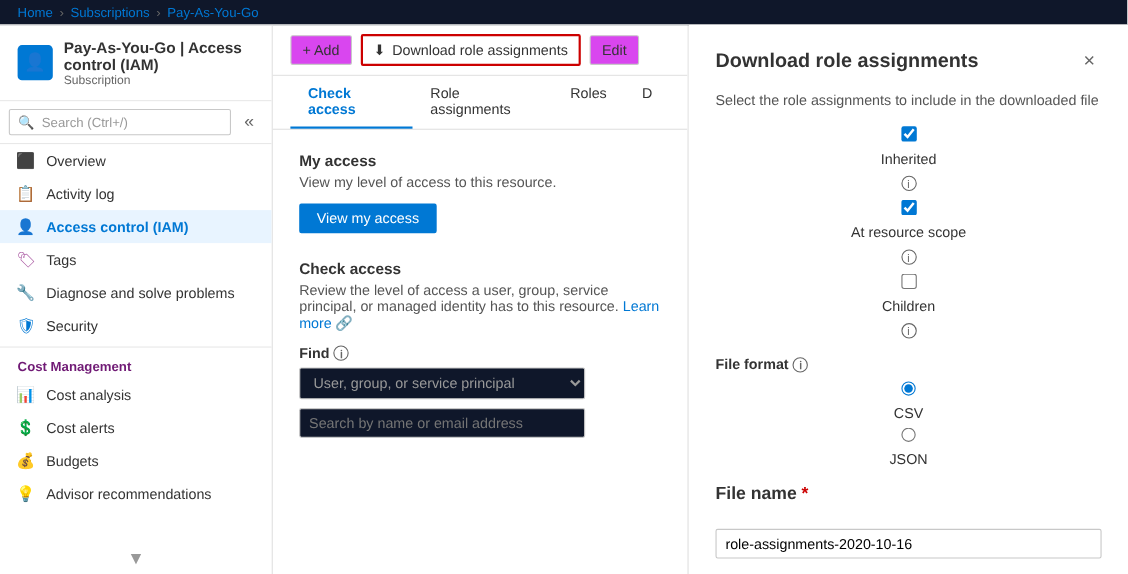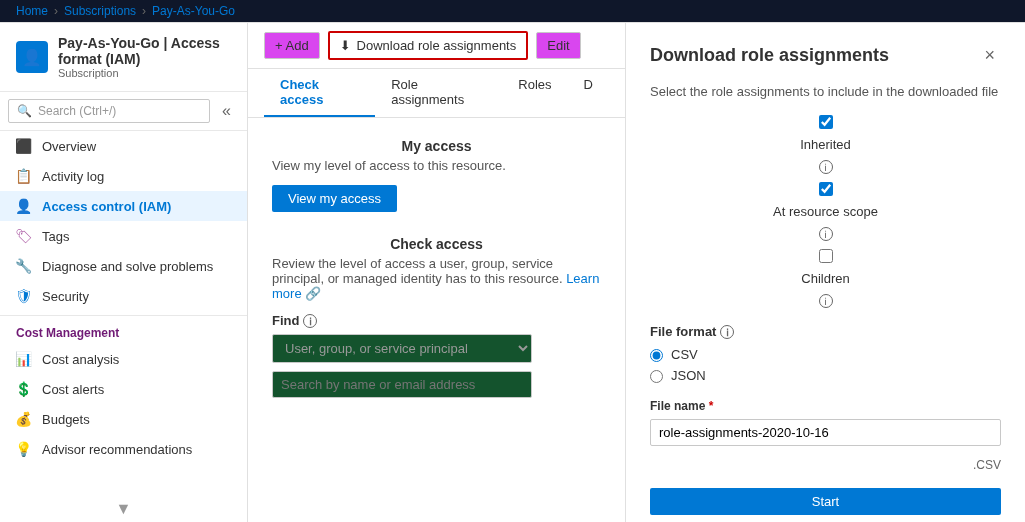--- a/index.html
+++ b/index.html
@@ -34,46 +34,46 @@
     .content-toolbar { display: flex; align-items: center; padding: 8px 16px; border-bottom: 1px solid #e0e0e0; gap: 8px; flex-shrink: 0; background: #fff; }
     .toolbar-btn { display: flex; align-items: center; gap: 4px; padding: 5px 10px; border: 1px solid #c8c8c8; background: #d946ef; cursor: pointer; font-size: 13px; color: #333; border-radius: 2px; }
     .toolbar-btn.highlighted { border: 2px solid #c00; background: #fff; }
     .content-tabs { display: flex; border-bottom: 1px solid #e0e0e0; padding: 0 16px; background: #fff; flex-shrink: 0; }
     .tab { padding: 8px 16px; cursor: pointer; font-size: 13px; color: #333; border-bottom: 2px solid transparent; }
     .tab.active { color: #0078d4; border-bottom: 2px solid #0078d4; font-weight: 600; }
     .content-body { flex: 1; padding: 20px 24px; overflow-y: auto; }
 
     
     .section-block { margin-bottom: 24px; }
-    .section-title { font-size: 14px; font-weight: 600; color: #333; margin-bottom: 4px; text-align: center; }
+    .section-title { font-size: 14px; font-weight: 600; color: #333; margin-bottom: 4px; }
     .section-desc { font-size: 13px; color: #555; margin-bottom: 12px; }
     .btn-primary { background: #0078d4; color: #fff; border: none; padding: 6px 16px; cursor: pointer; font-size: 13px; border-radius: 2px; }
 
     
     .find-label { font-size: 13px; font-weight: 600; margin-bottom: 6px; display: flex; align-items: center; gap: 4px; }
-    .find-input { width: 260px; border: 1px solid #c8c8c8; border-radius: 2px; padding: 5px 8px; font-size: 13px; color: #999; background: #14532d; }
+    .find-input { width: 260px; border: 1px solid #c8c8c8; border-radius: 2px; padding: 5px 8px; font-size: 13px; color: #999; background: #0f172a; }
     .link { color: #0078d4; text-decoration: none; cursor: pointer; }
 
     
     .right-panel { width: 400px; border-left: 1px solid #e0e0e0; background: #fff; display: flex; flex-direction: column; padding: 20px 24px; overflow-y: auto; flex-shrink: 0; }
     .panel-header { display: flex; align-items: center; justify-content: space-between; margin-bottom: 16px; }
     .panel-title { font-size: 18px; font-weight: 600; color: #333; }
     .close-btn { background: none; border: none; font-size: 18px; cursor: pointer; color: #666; padding: 2px 6px; }
     .panel-desc { font-size: 13px; color: #555; margin-bottom: 16px; }
     .checkbox-group { display: flex; flex-direction: column; gap: 8px; margin-bottom: 16px; }
     .checkbox-item { display: flex; align-items: center; gap: 8px; font-size: 13px; flex-direction: column; }
     .checkbox-item input[type=checkbox] { width: 14px; height: 14px; accent-color: #0078d4; cursor: pointer; }
     .info-icon { width: 14px; height: 14px; border-radius: 50%; border: 1px solid #666; color: #666; font-size: 10px; display: inline-flex; align-items: center; justify-content: center; cursor: help; }
     .format-section { margin-bottom: 16px; }
     .format-label { font-size: 13px; font-weight: 600; margin-bottom: 8px; display: flex; align-items: center; gap: 4px; }
     .radio-group { display: flex; flex-direction: column; gap: 6px; }
-    .radio-item { display: flex; align-items: flex-end; gap: 8px; font-size: 13px; }
+    .radio-item { display: flex; align-items: center; gap: 8px; font-size: 13px; flex-direction: column; }
     .radio-item input[type=radio] { accent-color: #0078d4; cursor: pointer; }
     .filename-section { margin-bottom: 16px; }
-    .filename-label { font-size: 12px; font-weight: 600; margin-bottom: 6px; }
+    .filename-label { font-size: 16px; font-weight: 600; margin-bottom: 22px; }
     .filename-label .required { color: #c00; }
     .filename-input-row { display: flex; align-items: flex-end; gap: 4px; }
     .filename-input { flex: 1; border: 1px solid #c8c8c8; border-radius: 2px; padding: 5px 8px; font-size: 13px; }
     .start-btn { background: #0078d4; color: #fff; border: none; padding: 6px 20px; font-size: 13px; border-radius: 2px; cursor: pointer; margin-bottom: 12px; }
     .panel-link { color: #0078d4; font-size: 13px; cursor: pointer; }
 
     
     ::-webkit-scrollbar { width: 6px; }
     ::-webkit-scrollbar-thumb { background: #c8c8c8; border-radius: 3px; }
   </style>
@@ -87,21 +87,21 @@
   <span class="separator">›</span>
   <span>Pay-As-You-Go</span>
 </div>
 
 <div class="main-layout">
 
   <div class="sidebar">
     <div class="sidebar-header">
       <div class="sidebar-header-icon">👤</div>
       <div class="sidebar-header-text">
-        <span class="sidebar-header-title">Pay-As-You-Go | Access format (IAM)</span>
+        <span class="sidebar-header-title">Pay-As-You-Go | Access control (IAM)</span>
         <span class="sidebar-header-sub">Subscription</span>
       </div>
     </div>
     <div style="display:flex; align-items:center; padding: 6px 8px; border-bottom:1px solid #e8e8e8; gap:4px;">
       <div class="sidebar-search-box" style="flex:1;">
         <span>🔍</span>
         <span style="color:#999;font-size:12px;">Search (Ctrl+/)</span>
       </div>
       <button class="collapse-btn">«</button>
     </div>

